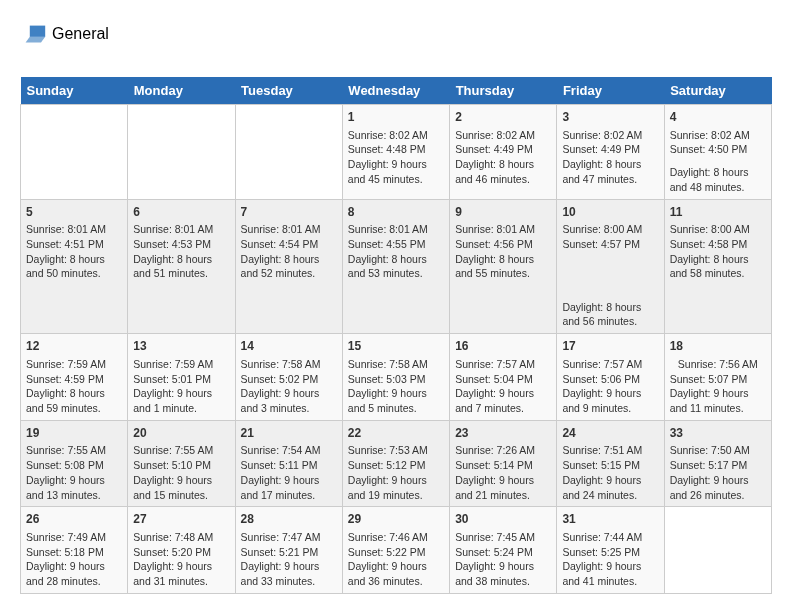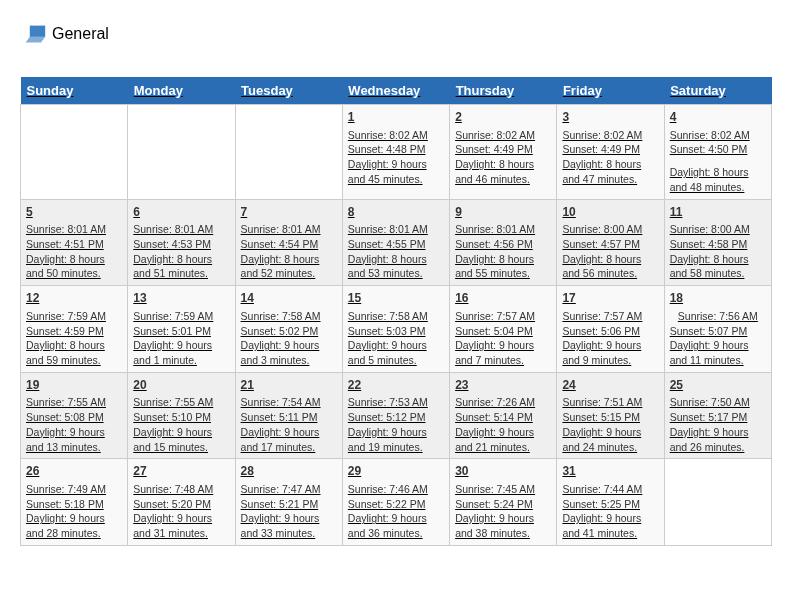--- a/index.html
+++ b/index.html
@@ -39,21 +39,20 @@
       color: #333;
     }
     .cal-subtitle {
       font-size: 16px;
       color: #555;
     }
     table {
       width: 100%;
       border-collapse: collapse;
       font-size: 11px;
-      text-decoration: underline;
     }
     thead tr th {
       background-color: #2a6db5;
       color: #fff;
       text-align: left;
       padding: 6px 6px;
       font-size: 13px;
       font-weight: bold;
     }
     tbody tr td {
@@ -173,21 +172,21 @@
         <td>
           <span class="day-num">9</span>
           <span style="display: block;">Sunrise: 8:01 AM</span>
           <span style="display: block;">Sunset: 4:56 PM</span>
           <span style="display: block;">Daylight: 8 hours and 55 minutes.</span>
         </td>
         <td>
           <span class="day-num">10</span>
           <span style="display: block;">Sunrise: 8:00 AM</span>
           <span style="display: block;">Sunset: 4:57 PM</span>
-          <span style="display: block;">Daylight: 8 hours and 56 minutes.</span>
+          <span style="display: block; margin-top: 48px;">Daylight: 8 hours and 56 minutes.</span>
         </td>
         <td>
           <span class="day-num">11</span>
           <span style="display: block;">Sunrise: 8:00 AM</span>
           <span style="display: block;">Sunset: 4:58 PM</span>
           <span style="display: block;">Daylight: 8 hours and 58 minutes.</span>
         </td>
       </tr>
       <tr>
         <td>
@@ -264,21 +263,21 @@
           <span style="display: block;">Sunset: 5:14 PM</span>
           <span style="display: block;">Daylight: 9 hours and 21 minutes.</span>
         </td>
         <td>
           <span class="day-num">24</span>
           <span style="display: block;">Sunrise: 7:51 AM</span>
           <span style="display: block;">Sunset: 5:15 PM</span>
           <span style="display: block;">Daylight: 9 hours and 24 minutes.</span>
         </td>
         <td>
-          <span class="day-num">25</span>
+          <span class="day-num">33</span>
           <span style="display: block;">Sunrise: 7:50 AM</span>
           <span style="display: block;">Sunset: 5:17 PM</span>
           <span style="display: block;">Daylight: 9 hours and 26 minutes.</span>
         </td>
       </tr>
       <tr>
         <td>
           <span class="day-num">26</span>
           <span style="display: block;">Sunrise: 7:49 AM</span>
           <span style="display: block;">Sunset: 5:18 PM</span>

